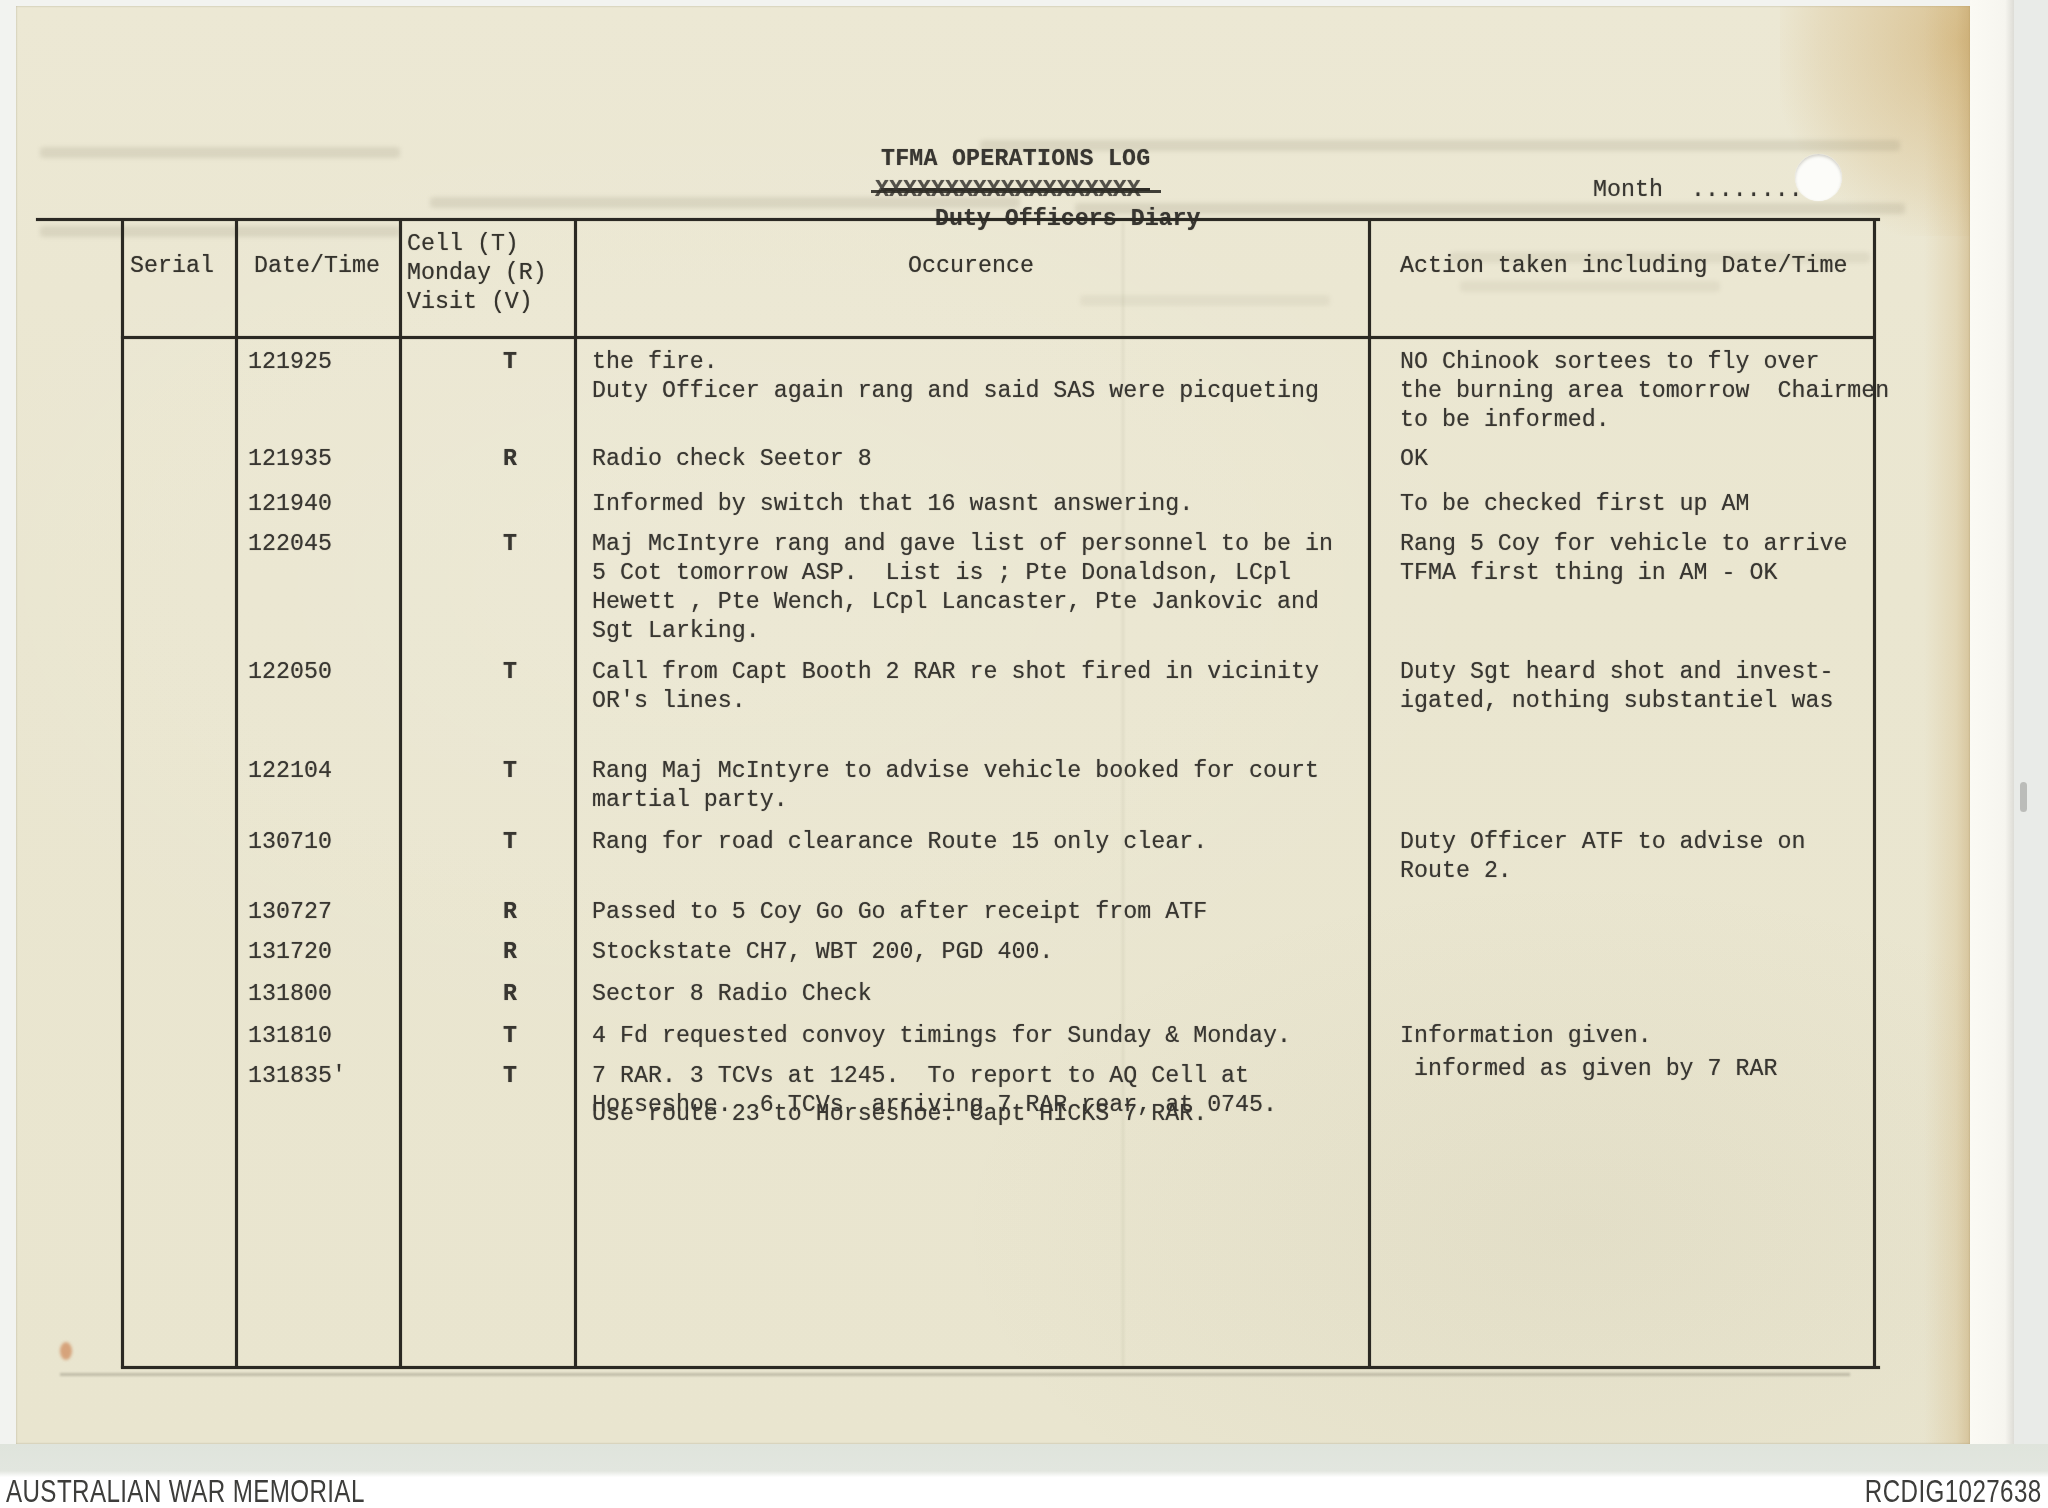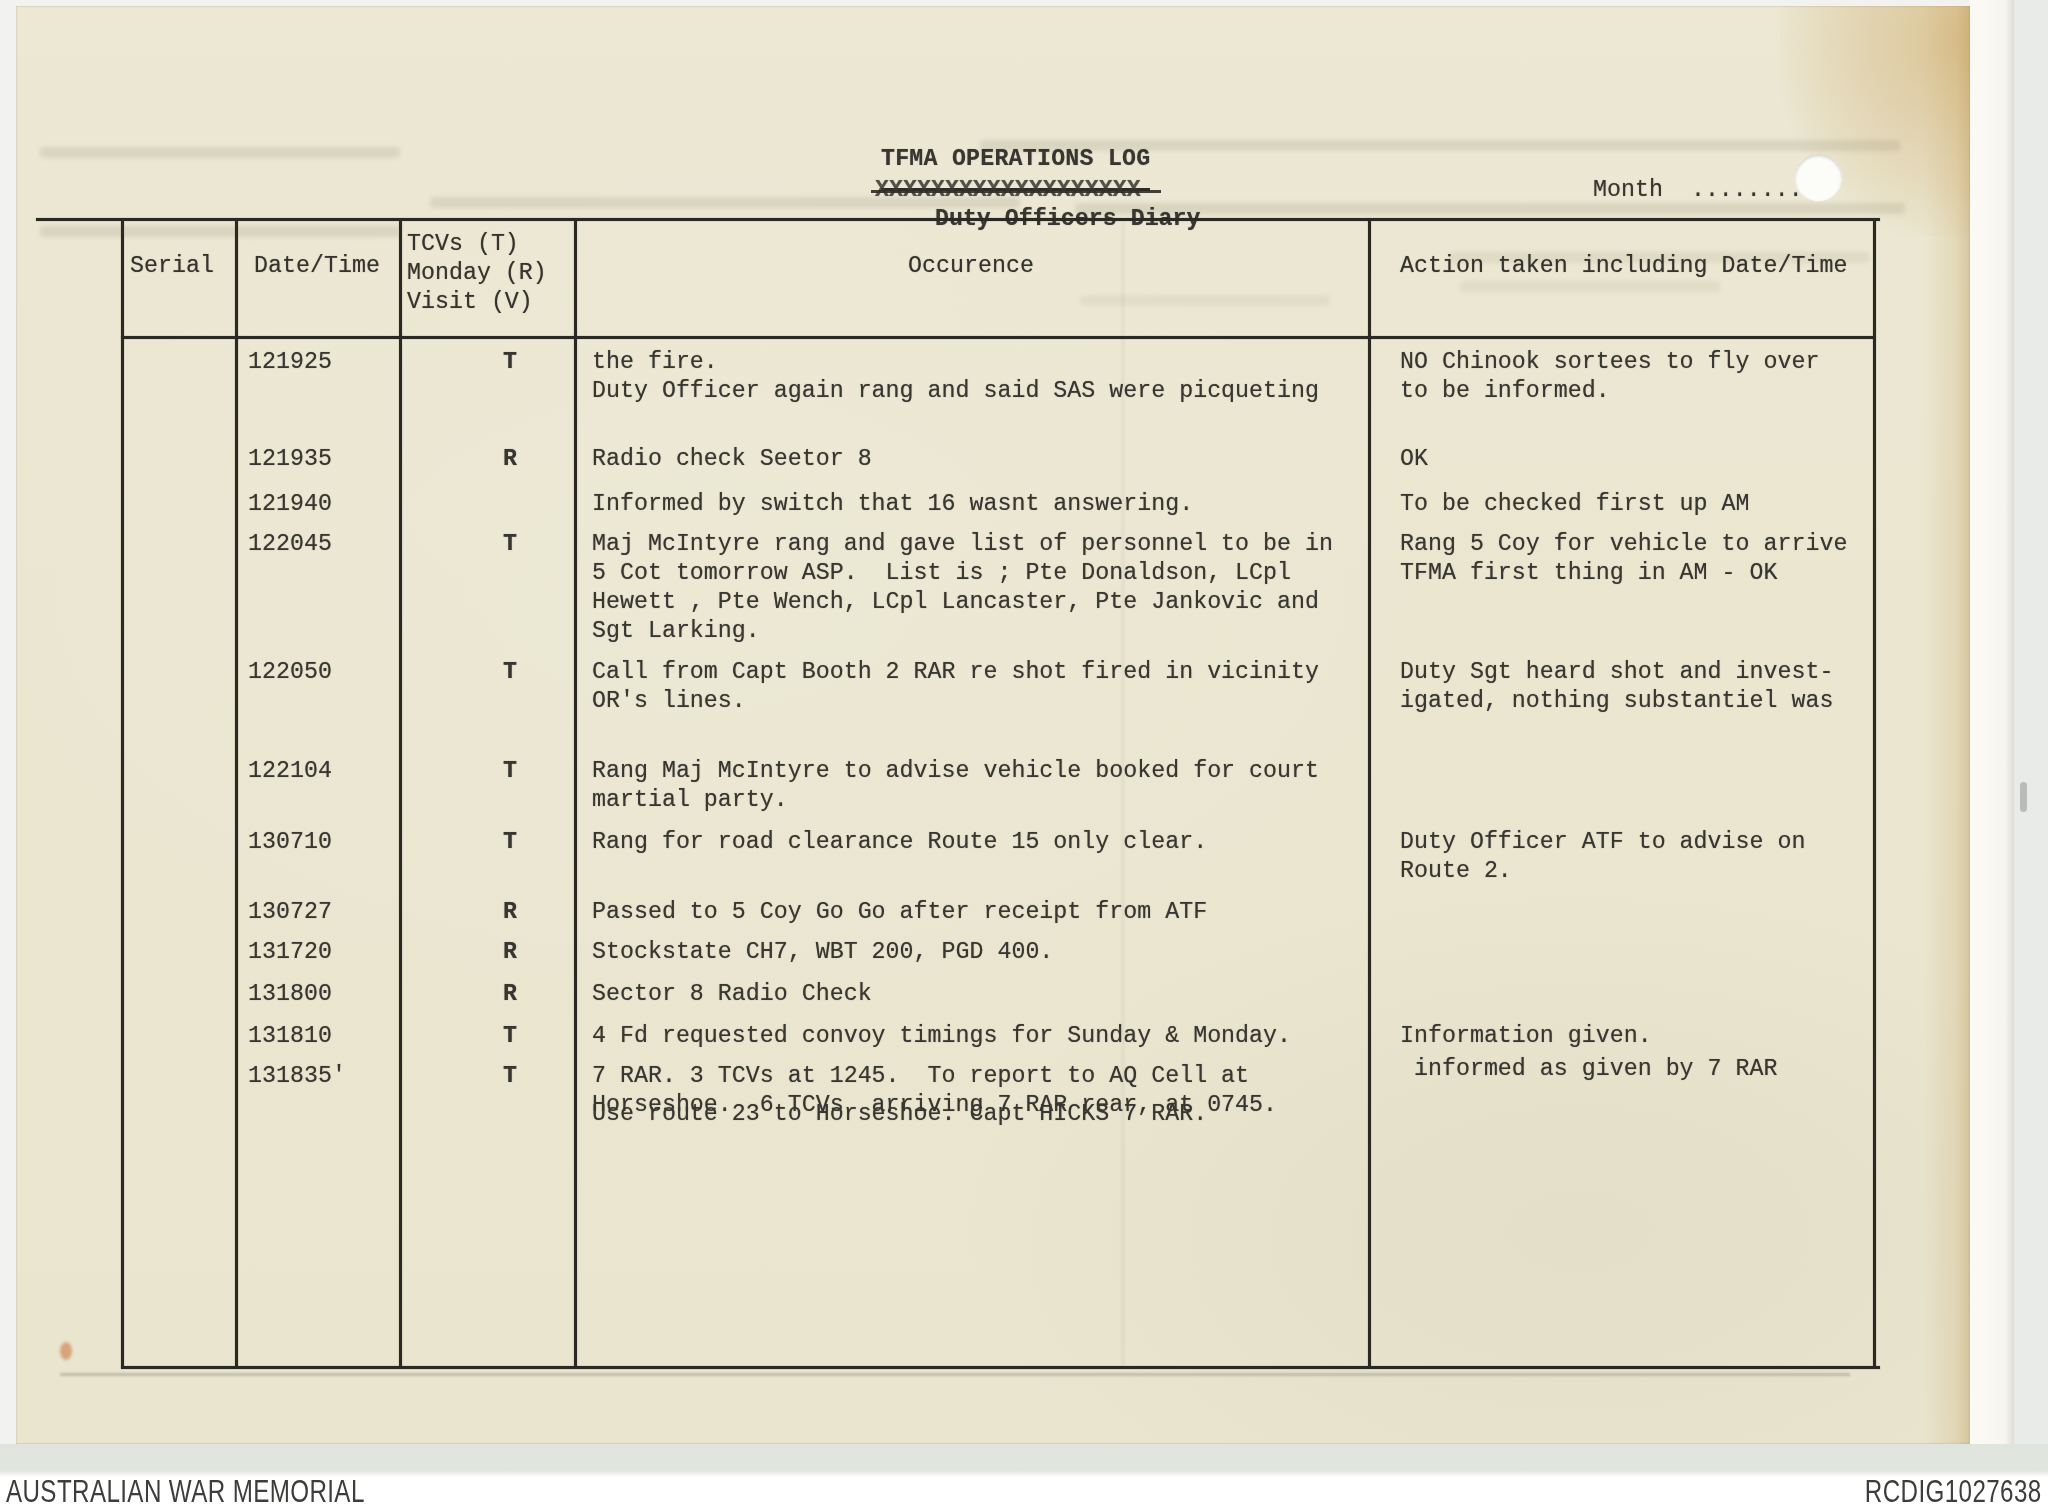--- a/index.html
+++ b/index.html
@@ -115,34 +115,35 @@
   <div class="hline shadow" style="position:absolute;left:60px;top:1373px;width:1790px;"></div>
   <div class="rule vline" style="left:121px;top:220px;height:1148px;"></div>
   <div class="rule vline" style="left:235px;top:220px;height:1148px;"></div>
   <div class="rule vline" style="left:399px;top:220px;height:1148px;"></div>
   <div class="rule vline" style="left:574px;top:220px;height:1148px;"></div>
   <div class="rule vline" style="left:1368px;top:220px;height:1148px;"></div>
   <div class="rule vline" style="left:1873px;top:220px;height:1148px;"></div>
 
   <div class="tw hdr" style="left:121px;top:252px;width:102px;text-align:center;">Serial</div>
   <div class="tw hdr" style="left:235px;top:252px;width:164px;text-align:center;">Date/Time</div>
-  <div class="tw hdr" style="left:407px;top:230px;"><span>TCVs (T)</span><br><span>Monday (R)</span><br><span>Visit (V)</span></div>
+  <div class="tw hdr" style="left:407px;top:230px;"><span>Cell (T)</span><br><span>Monday (R)</span><br><span>Visit (V)</span></div>
   <div class="tw hdr" style="left:574px;top:252px;width:794px;text-align:center;">Occurence</div>
   <div class="tw hdr" style="left:1400px;top:252px;">Action taken including Date/Time</div>
 
   <div id="rows">
       <div class="row" style="top: 348px;">
         <div class="tw c-date">121925</div>
         <div class="tw c-type">T</div>
         <div class="c-occ">
           <div class="tw line" style="position: relative;">the fire.</div>
           <div class="tw line" style="position: relative;">Duty Officer again rang and said SAS were picqueting</div>
         </div>
         <div class="c-act">
           <div class="tw line" style="position: relative;">NO Chinook sortees to fly over</div>
+          <div class="tw line" style="position: relative;">the burning area tomorrow  Chairmen</div>
           <div class="tw line" style="position: relative;">to be informed.</div>
         </div>
       </div>
       <div class="row" style="top: 445px;">
         <div class="tw c-date">121935</div>
         <div class="tw c-type">R</div>
         <div class="c-occ">
           <div class="tw line" style="position: relative;">Radio check Seetor 8</div>
         </div>
         <div class="c-act">

